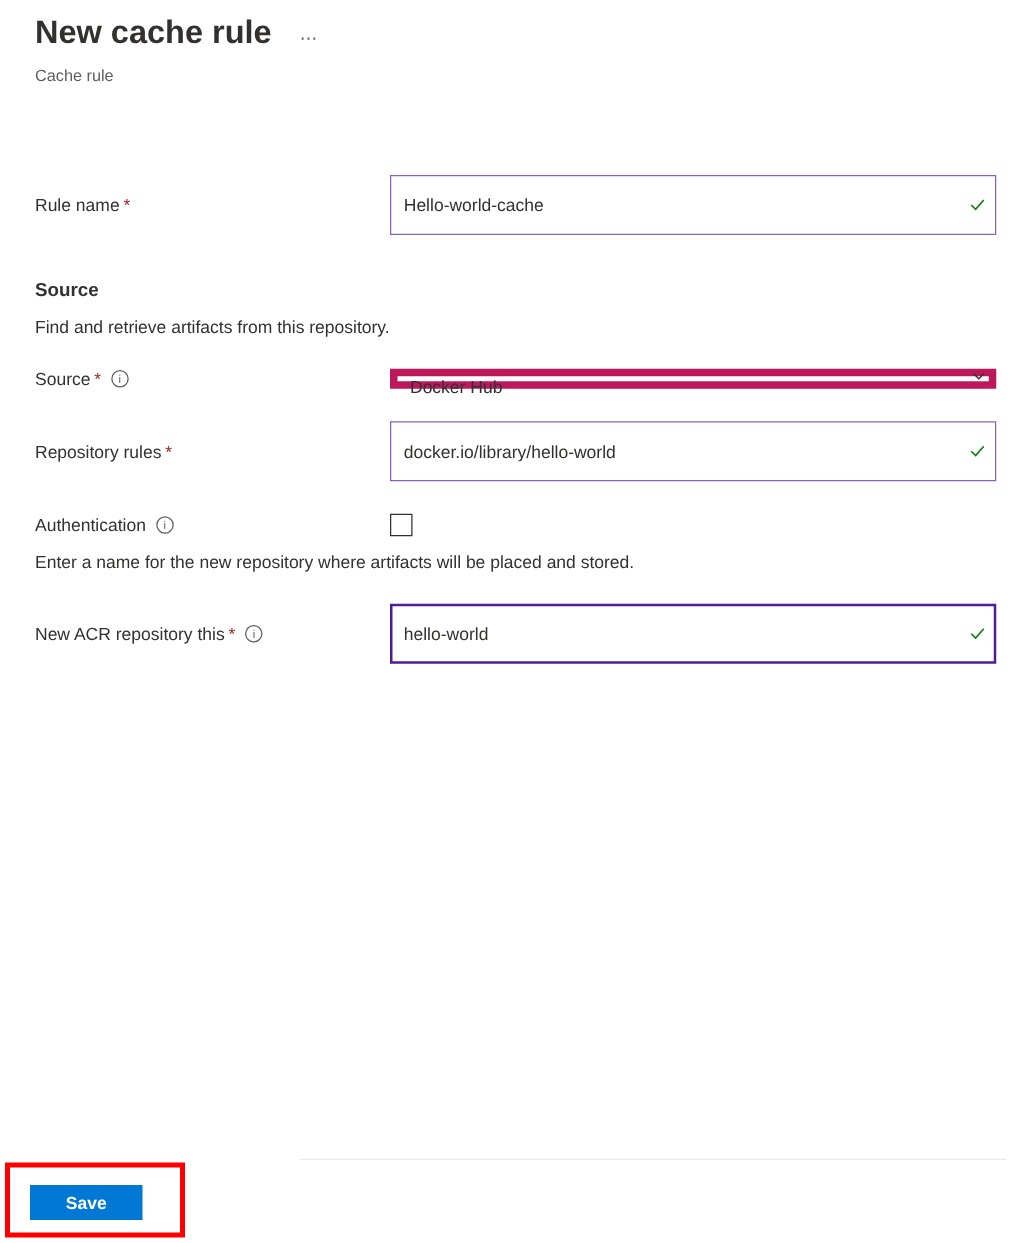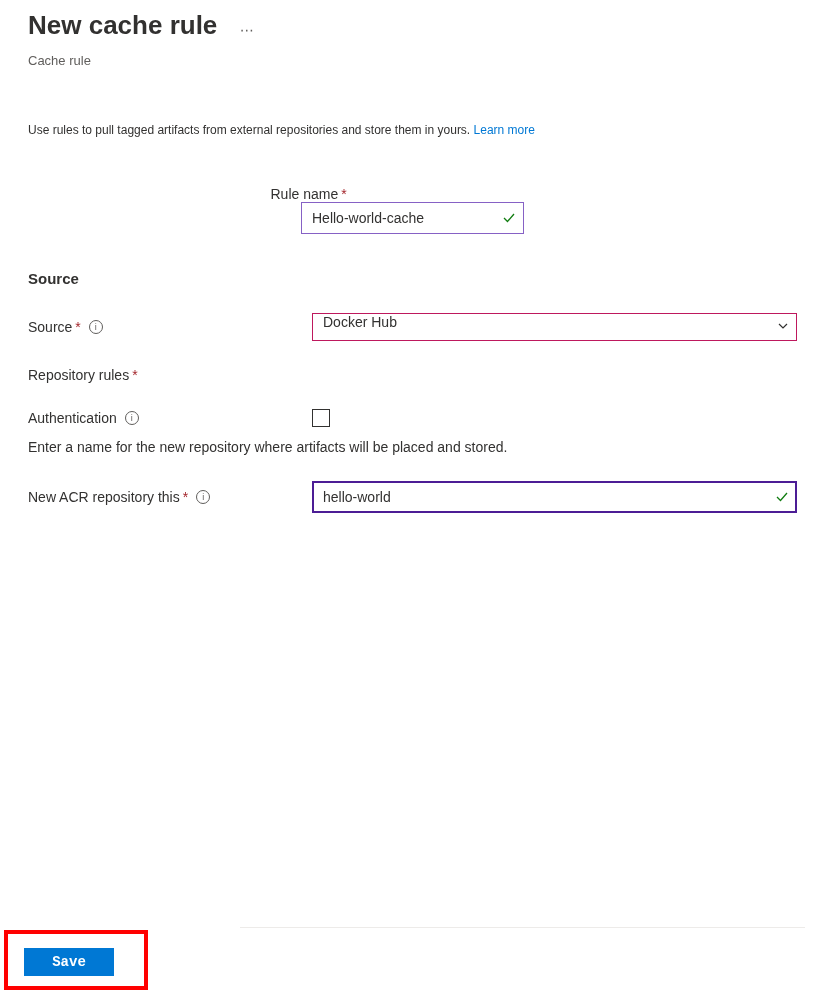--- a/index.html
+++ b/index.html
@@ -73,21 +73,21 @@
       margin-left: 8px;
       font-style: normal;
     }
     .input-col {
       flex: 1;
       max-width: 492px;
       position: relative;
     }
     .text-input {
       width: 100%;
-      height: 32px;
+      height: 48px;
       padding: 0 30px 0 10px;
       font-size: 14px;
       font-family: inherit;
       border: 1px solid #605e5c;
       outline: none;
       background: #ffffff;
       color: #323130;
     }
     .text-input.validated {
       border: 1px solid #8661c5;
@@ -101,25 +101,25 @@
       right: 8px;
       top: 50%;
       transform: translateY(-50%);
       pointer-events: none;
     }
     .check-icon svg {
       display: block;
     }
     .select-input {
       width: 100%;
-      height: 28px;
+      height: 16px;
       padding: 0 30px 0 10px;
       font-size: 14px;
       font-family: inherit;
-      border: 1px solid #be185d;
+      border: 6px solid #be185d;
       outline: none;
       background: #ffffff;
       color: #323130;
       appearance: none;
       position: relative;
     }
     .chevron-icon {
       position: absolute;
       right: 8px;
       top: 50%;
@@ -156,21 +156,21 @@
       position: absolute;
       bottom: 18px;
       left: 24px;
     }
     .save-button {
       background: #0078d4;
       color: #ffffff;
       border: none;
       font-size: 14px;
       font-weight: 600;
-      font-family: Liberation Mono, monospace;
+      font-family: Liberation Sans, sans-serif;
       padding: 6px 24px;
       cursor: pointer;
       min-width: 90px;
     }
     .highlight-box {
       position: absolute;
       bottom: 4px;
       left: 4px;
       width: 144px;
       height: 60px;
@@ -181,40 +181,38 @@
 </head>
 <body>
 
 <div class="header">
   <span class="page-title">New cache rule</span>
   <span class="more-icon">⋯</span>
   <div class="subtitle">Cache rule</div>
 </div>
 
 <div class="content">
-  <div>
-    <span class="intro-text">Use rules to pull tagged artifacts from external repositories and store them in yours. </span><a href="#" class="learn-more">Learn more</a>
-  </div>
-
-  <div class="form-row" style="margin-top:48px;flex-direction:column;">
+
+  <div class="form-row" style="margin-top:20px;">
     <div class="label-col">
       <span>Rule name</span>
       <span class="required">*</span>
     </div>
     <div class="input-col">
       <input type="text" class="text-input validated" value="Hello-world-cache" style="">
       <span class="check-icon">
         <svg width="14" height="14" viewBox="0 0 14 14">
             <path d="M2 7 L5.5 10.5 L12 3" stroke="#107c10" stroke-width="1.3" fill="none"></path>
           </svg>
       </span>
     </div>
   </div>
 
   <div class="section-heading">Source</div>
+  <div class="section-desc">Find and retrieve artifacts from this repository.</div>
 
   <div class="form-row">
     <div class="label-col">
       <span>Source</span>
       <span class="required">*</span>
       <span class="info-icon">i</span>
     </div>
     <div class="input-col">
       <div class="select-input">
         <span>Docker Hub</span>
@@ -225,20 +223,28 @@
           </svg>
       </span>
     </div>
   </div>
 
   <div class="form-row">
     <div class="label-col">
       <span>Repository rules</span>
       <span class="required">*</span>
     </div>
+    <div class="input-col">
+      <input type="text" class="text-input validated" value="docker.io/library/hello-world" style="">
+      <span class="check-icon">
+        <svg width="14" height="14" viewBox="0 0 14 14">
+            <path d="M2 7 L5.5 10.5 L12 3" stroke="#107c10" stroke-width="1.3" fill="none"></path>
+          </svg>
+      </span>
+    </div>
   </div>
 
   <div class="form-row">
     <div class="label-col">
       <span>Authentication</span>
       <span class="info-icon">i</span>
     </div>
     <div class="input-col">
       <div class="checkbox"></div>
     </div>

